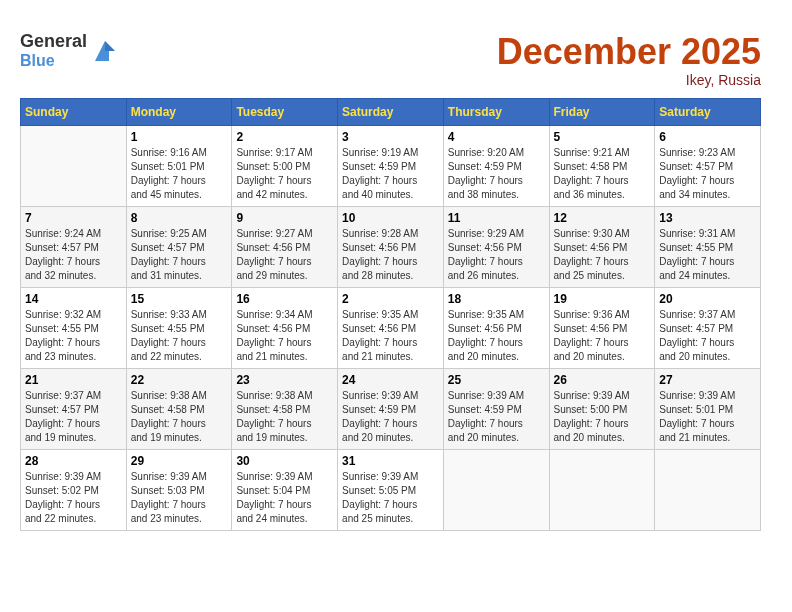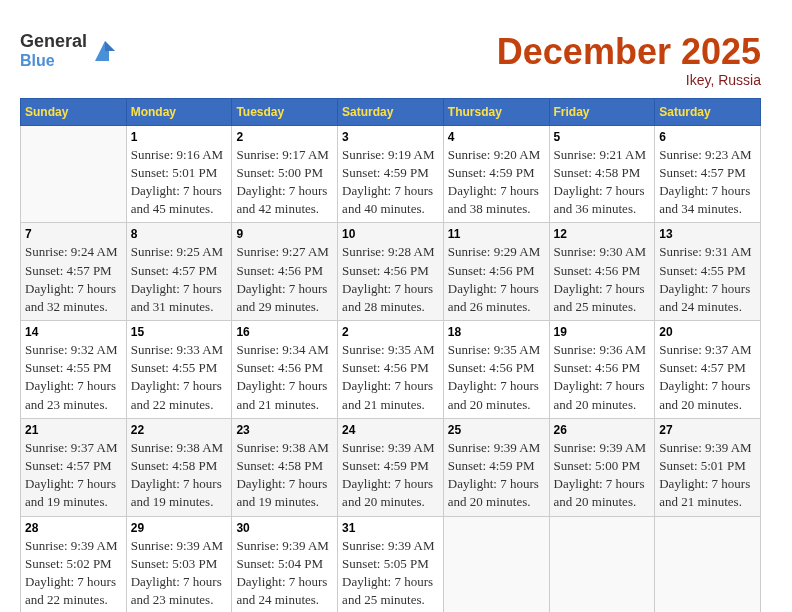--- a/index.html
+++ b/index.html
@@ -83,24 +83,23 @@
     tbody tr:nth-child(even) td {
       background: #f5f5f5;
     }
     .day-number {
       font-weight: bold;
       font-size: 12px;
       display: block;
       margin-bottom: 2px;
     }
     .day-info {
-      font-size: 13px;
+      font-size: 10px;
       color: #333;
       line-height: 1.4;
-      font-family: Liberation Serif, serif;
     }
     .empty-cell {
       background: #f9f9f9;
     }
   </style>
 </head>
 <body>
 
 <div class="page">
   <div class="header">

